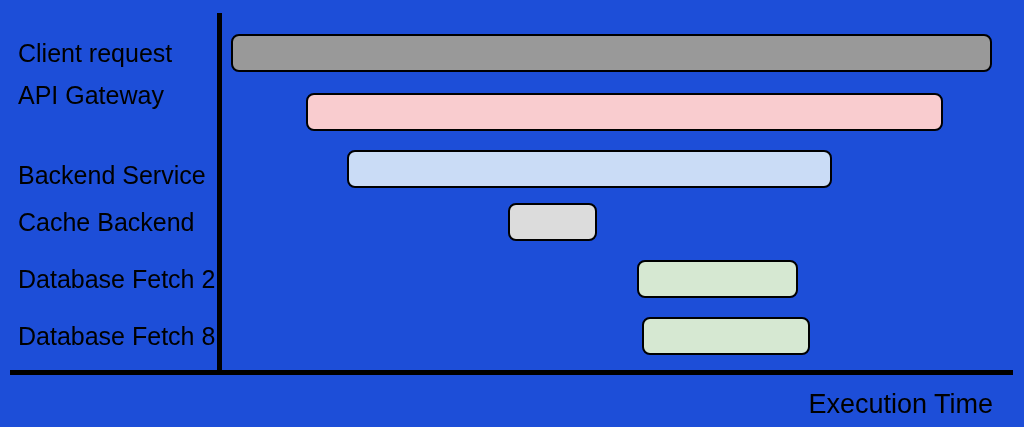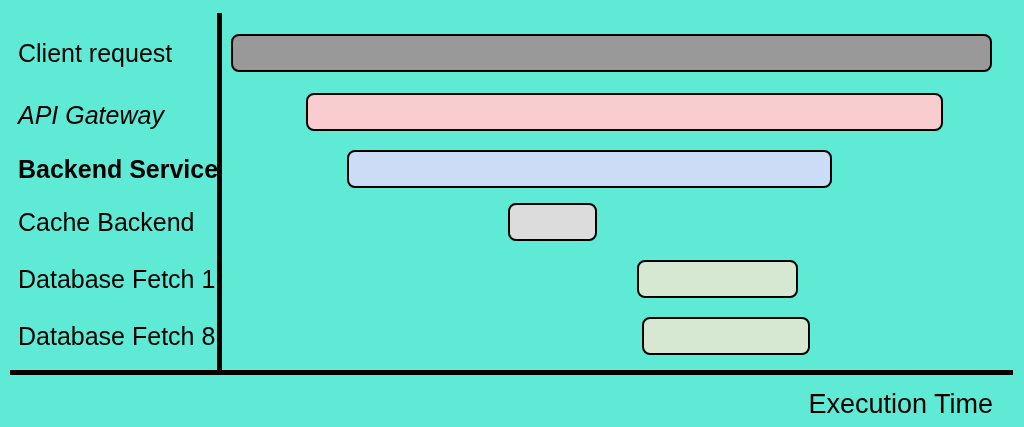--- a/index.html
+++ b/index.html
@@ -4,21 +4,21 @@
 <style>
   html, body {
     margin: 0;
     padding: 0;
     background: #ffffff;
   }
   .canvas {
     position: relative;
     width: 1024px;
     height: 427px;
-    background: #5eead4;
+    background: #1d4ed8;
     font-family: "Liberation Sans", sans-serif;
     overflow: hidden;
   }
   .y-axis {
     position: absolute;
     left: 217px;
     top: 13px;
     width: 5px;
     height: 360px;
     background: #000000;
@@ -55,27 +55,27 @@
     white-space: nowrap;
   }
 </style>
 </head>
 <body>
 
 <div class="canvas">
   <div id="rows">
       <div class="row-label" style="top: 34px;">Client request</div>
       <div class="bar" style="top: 34px; left: 230.72px; width: 761.61px; background: rgb(153, 153, 153);"></div>
-      <div class="row-label" style="top: 96px; font-style: italic;">API Gateway</div>
+      <div class="row-label" style="top: 76px;">API Gateway</div>
       <div class="bar" style="top: 93px; left: 306.245px; width: 636.795px; background: rgb(249, 204, 207);"></div>
-      <div class="row-label" style="top: 150px; font-weight: bold;">Backend Service</div>
+      <div class="row-label" style="top: 156px;">Backend Service</div>
       <div class="bar" style="top: 150px; left: 346.79px; width: 484.95px; background: rgb(202, 220, 246);"></div>
       <div class="row-label" style="top: 203px;">Cache Backend</div>
       <div class="bar" style="top: 203px; left: 508.175px; width: 89.04px; background: rgb(220, 220, 220);"></div>
-      <div class="row-label" style="top: 260px;">Database Fetch 1</div>
+      <div class="row-label" style="top: 260px;">Database Fetch 2</div>
       <div class="bar" style="top: 260px; left: 636.965px; width: 161.385px; background: rgb(214, 232, 210);"></div>
       <div class="row-label" style="top: 317px;">Database Fetch 8</div>
       <div class="bar" style="top: 317px; left: 641.735px; width: 168.54px; background: rgb(214, 232, 210);"></div>
     </div>
   <div class="y-axis"></div>
   <div class="x-axis"></div>
   <div class="x-title">Execution Time</div>
 </div>
 
 </body></html>

